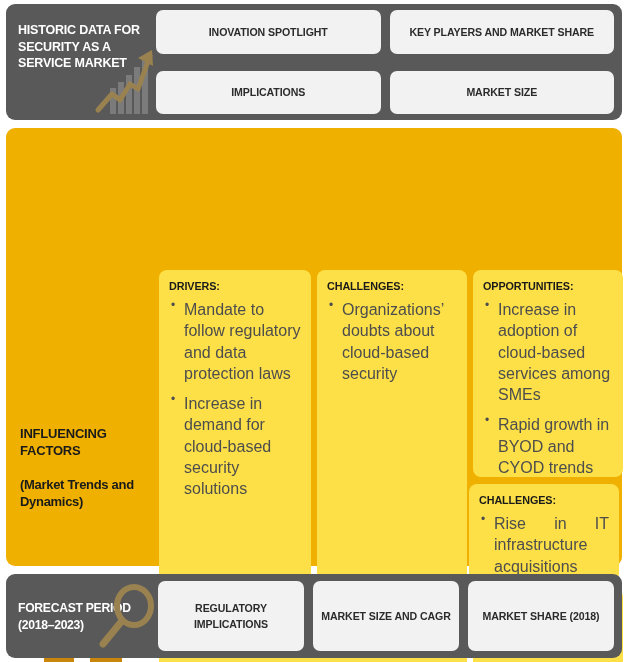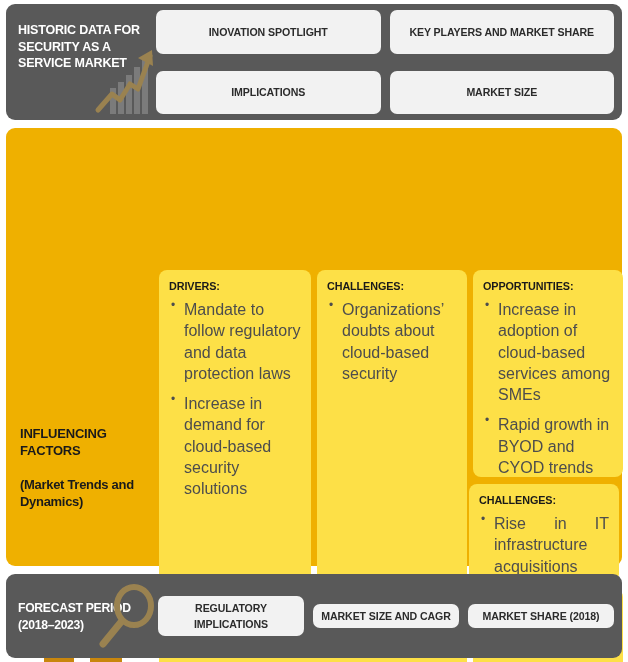--- a/index.html
+++ b/index.html
@@ -242,21 +242,20 @@
     height: 66px;
   }
   .foot-cards {
     position: absolute;
     left: 152px;
     right: 8px;
     top: 7px;
     bottom: 7px;
     display: flex;
     gap: 9px;
-    align-items: center;
   }
   .foot-cards .pill { flex: 1; line-height: 1.55; }
 </style>
 </head>
 <body>
 
 <div class="page">
 
   <div class="band band-dark" id="header-band">
 

